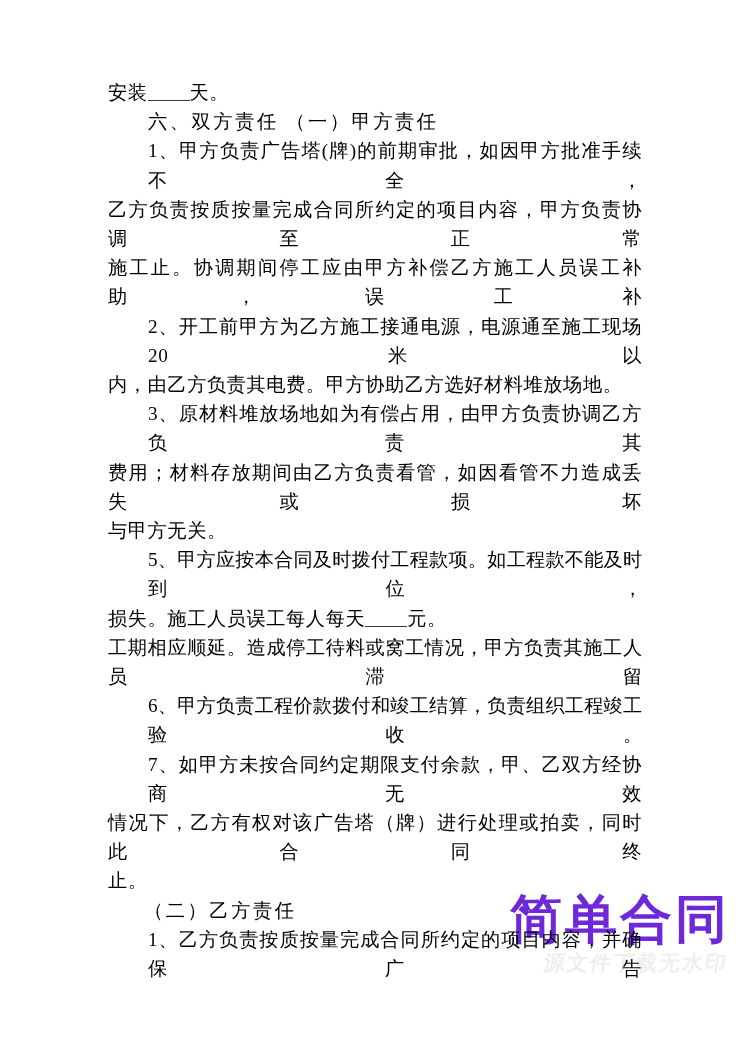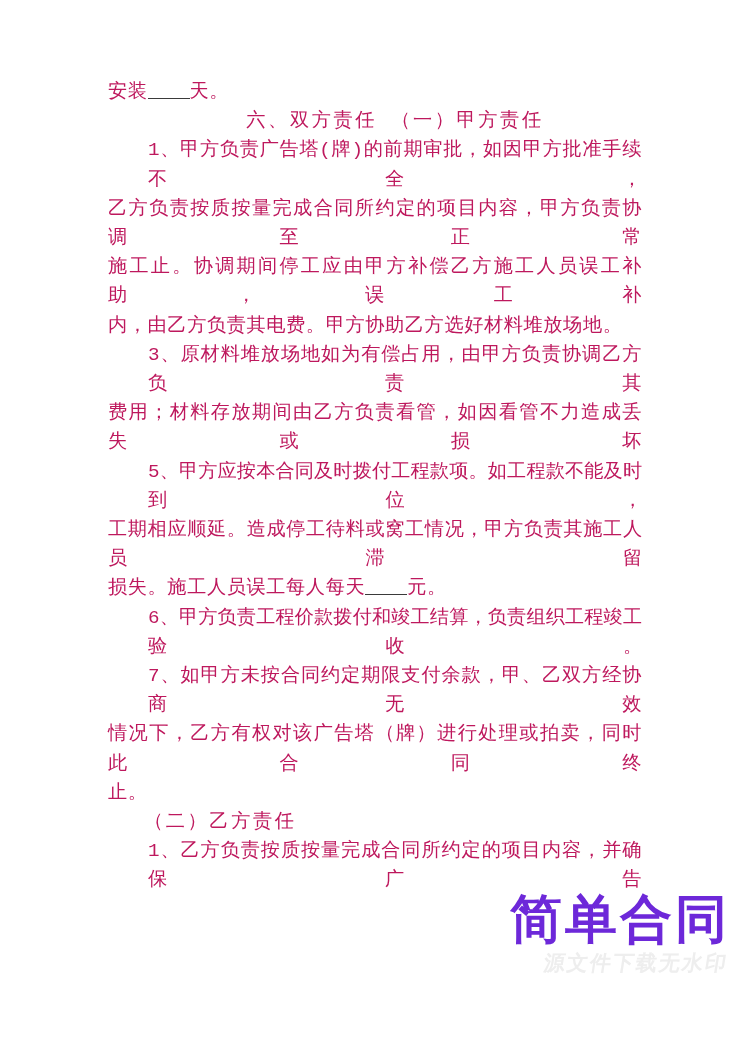--- a/index.html
+++ b/index.html
@@ -65,26 +65,26 @@
     position: absolute;
     left: 108px;
     top: 78px;
     width: 534px;
     z-index: 2;
   }
 
   .line {
     font-size: 19.2px;
     line-height: 29.2px;
-    color: #be185d;
+    color: #000000;
     letter-spacing: 0.6px;
     white-space: nowrap;
-    font-family: Liberation Mono, monospace;
+    font-family: Liberation Serif, serif;
   }
-  .line.indent  { padding-left: 40px; text-align: center; }
+  .line.indent  { padding-left: 40px; }
   .line.indent2 { padding-left: 36px; }
   .line.justify {
     white-space: normal;
     text-align: justify;
     text-align-last: justify;
   }
   .line.spaced { letter-spacing: 2.6px; }
   .line.tight  { letter-spacing: -0.1px; }
 
   
@@ -113,32 +113,34 @@
       <span>安装</span><span class="blank w4"></span><span>天。</span>
     </div>
 
     <div class="line indent spaced">六、双方责任 （一）甲方责任</div>
 
     <div class="line indent justify">1、甲方负责广告塔(牌)的前期审批，如因甲方批准手续不全，</div>
     <div class="line justify">乙方负责按质按量完成合同所约定的项目内容，甲方负责协调至正常</div>
     <div class="line justify">施工止。协调期间停工应由甲方补偿乙方施工人员误工补助，误工补</div>
 
 
+    <div class="line indent justify">2、开工前甲方为乙方施工接通电源，电源通至施工现场 20 米以</div>
     <div class="line">内，由乙方负责其电费。甲方协助乙方选好材料堆放场地。</div>
 
     <div class="line indent justify">3、原材料堆放场地如为有偿占用，由甲方负责协调乙方负责其</div>
     <div class="line justify">费用；材料存放期间由乙方负责看管，如因看管不力造成丢失或损坏</div>
+    <div class="line">与甲方无关。</div>
 
 
     <div class="line indent justify tight">5、甲方应按本合同及时拨付工程款项。如工程款不能及时到位，</div>
-    <div class="line justify tight">工期相应顺延。造成停工待料或窝工情况，甲方负责其施工人员滞留</div>
-
     <div class="line">
       <span>损失。施工人员误工每人每天</span><span class="blank w4"></span><span>元。</span>
     </div>
+
+    <div class="line justify tight">工期相应顺延。造成停工待料或窝工情况，甲方负责其施工人员滞留</div>
 
     <div class="line indent justify tight">6、甲方负责工程价款拨付和竣工结算，负责组织工程竣工验收。</div>
 
     <div class="line indent justify">7、如甲方未按合同约定期限支付余款，甲、乙双方经协商无效</div>
     <div class="line justify">情况下，乙方有权对该广告塔（牌）进行处理或拍卖，同时此合同终</div>
     <div class="line">止。</div>
 
     <div class="line indent2 spaced">（二）乙方责任</div>
 
     <div class="line indent justify">1、乙方负责按质按量完成合同所约定的项目内容，并确保广告</div>

